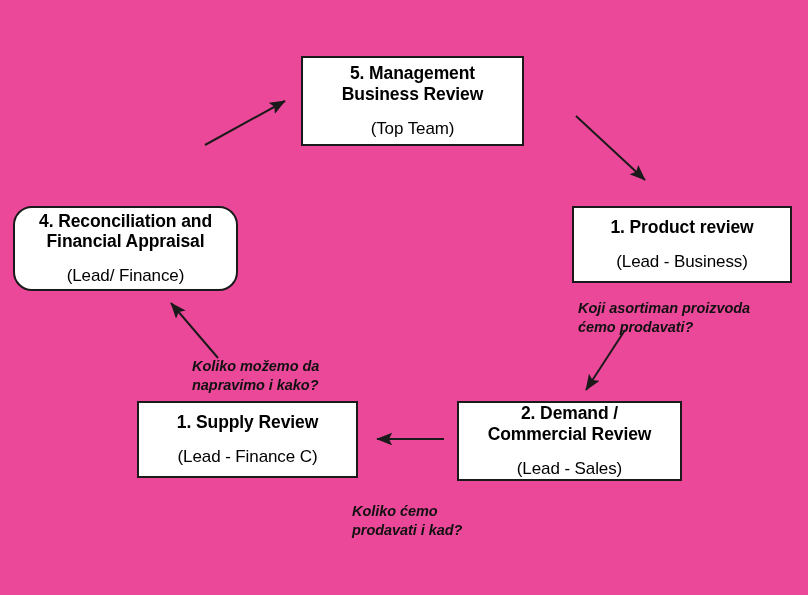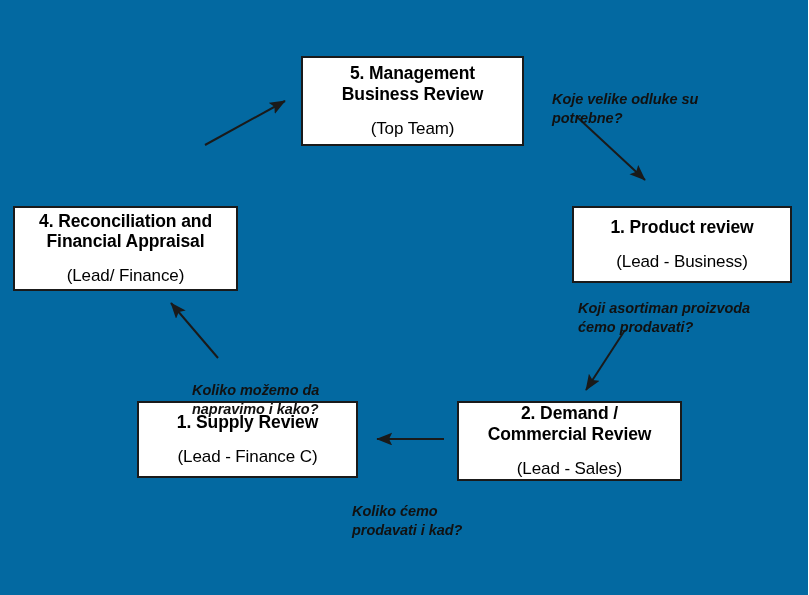--- a/index.html
+++ b/index.html
@@ -9,21 +9,21 @@
     background: #ffffff;
   }
   body {
     font-family: "Liberation Sans", sans-serif;
     color: #000000;
   }
   #canvas {
     position: relative;
     width: 808px;
     height: 595px;
-    background: #0369a1;
+    background: #ec4899;
     overflow: hidden;
     text-decoration: underline;
   }
   .node {
     position: absolute;
     box-sizing: border-box;
     border: 2px solid #1a1a1a;
     background: #ffffff;
     display: flex;
     flex-direction: column;
@@ -61,27 +61,27 @@
     width: 809px;
     height: 595px;
     pointer-events: none;
   }
 
   
   #node-5 { left: 301px; top: 56px;  width: 223px; height: 90px; }
   #node-1 { left: 572px; top: 206px; width: 220px; height: 77px; }
   #node-2 { left: 457px; top: 401px; width: 225px; height: 80px; }
   #node-3 { left: 137px; top: 401px; width: 221px; height: 77px; }
-  #node-4 { left: 13px;  top: 206px; width: 225px; height: 85px; }
+  #node-4 { left: 13px;  top: 206px; width: 225px; height: 85px; border-radius: 19px; }
 
   
   #label-5-1 { left: 552px; top: 90px;  width: 230px; }
   #label-1-2 { left: 578px; top: 299px; width: 215px; }
   #label-2-3 { left: 352px; top: 502px; width: 200px; }
-  #label-3-4 { left: 192px; top: 357px; width: 190px; margin-top: 24px; }
+  #label-3-4 { left: 192px; top: 357px; width: 190px; }
   #label-4-5 { left: 54px;  top: 144px; width: 200px; }
 </style>
 </head>
 <body>
 
 <div id="canvas">
 
   <svg class="arrows" viewBox="0 0 809 595" xmlns="http://www.w3.org/2000/svg">
     <defs>
       <marker id="ah" markerWidth="9" markerHeight="9" refX="7.6" refY="3.2" orient="auto" markerUnits="strokeWidth">
@@ -121,22 +121,20 @@
     <div class="title">1. Supply Review</div>
     <div class="sub">(Lead - Finance C)</div>
   </div>
 
   <div class="node" id="node-4">
     <div class="title">4. Reconciliation and
 Financial Appraisal</div>
     <div class="sub">(Lead/ Finance)</div>
   </div>
 
-  <div class="edge-label" id="label-5-1">Koje velike odluke su
-potrebne?</div>
 
   <div class="edge-label" id="label-1-2">Koji asortiman proizvoda
 ćemo prodavati?</div>
 
   <div class="edge-label" id="label-2-3">Koliko ćemo
 prodavati i kad?</div>
 
   <div class="edge-label" id="label-3-4">Koliko možemo da
 napravimo i kako?</div>
 

